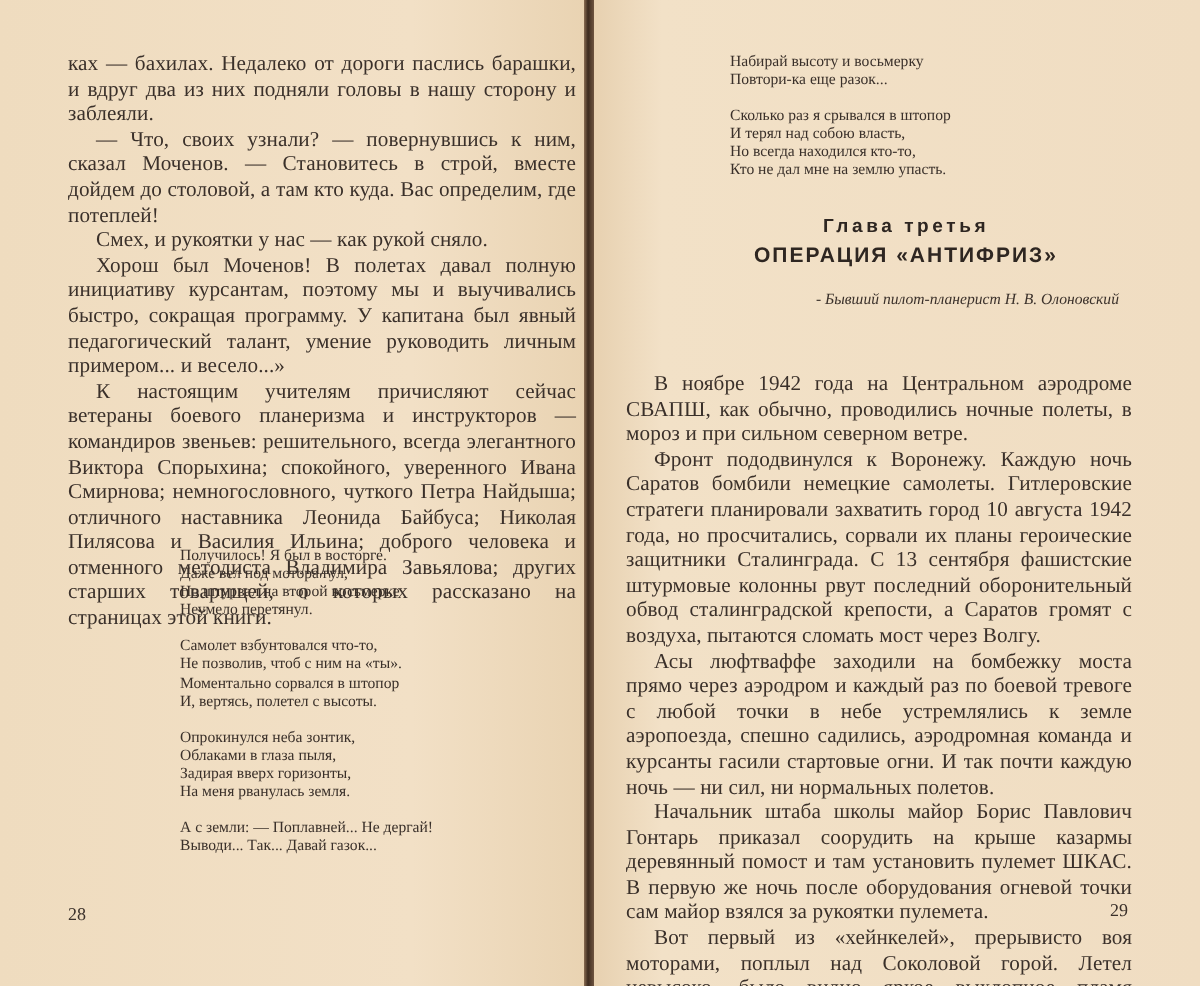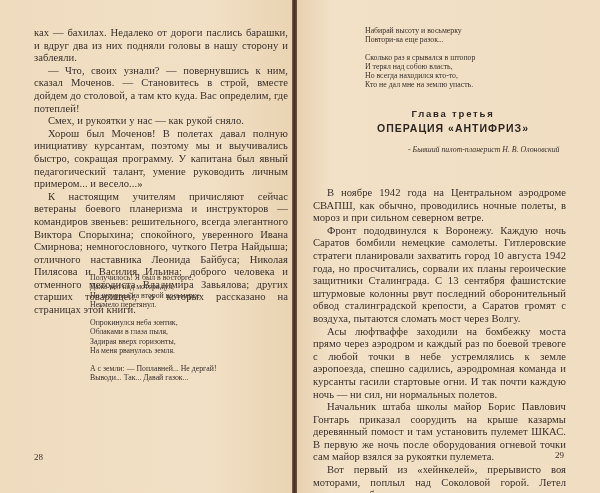--- a/index.html
+++ b/index.html
@@ -68,20 +68,26 @@
 </div>
 
 <div class="verse" style="left:90px; top:273px;">
   <div class="stanza">
     <span class="line">Получилось! Я был в восторге.</span>
     <span class="line">Даже вел под мотора гул,</span>
     <span class="line">Но штурвал на второй восьмерке</span>
     <span class="line">Неумело перетянул.</span>
   </div>
   <div class="stanza">
+    <span class="line">Самолет взбунтовался что-то,</span>
+    <span class="line">Не позволив, чтоб с ним на «ты».</span>
+    <span class="line">Моментально сорвался в штопор</span>
+    <span class="line">И, вертясь, полетел с высоты.</span>
+  </div>
+  <div class="stanza">
     <span class="line">Опрокинулся неба зонтик,</span>
     <span class="line">Облаками в глаза пыля,</span>
     <span class="line">Задирая вверх горизонты,</span>
     <span class="line">На меня рванулась земля.</span>
   </div>
   <div class="stanza">
     <span class="line">А с земли: — Поплавней... Не дергай!</span>
     <span class="line">Выводи... Так... Давай газок...</span>
   </div>
 </div>

